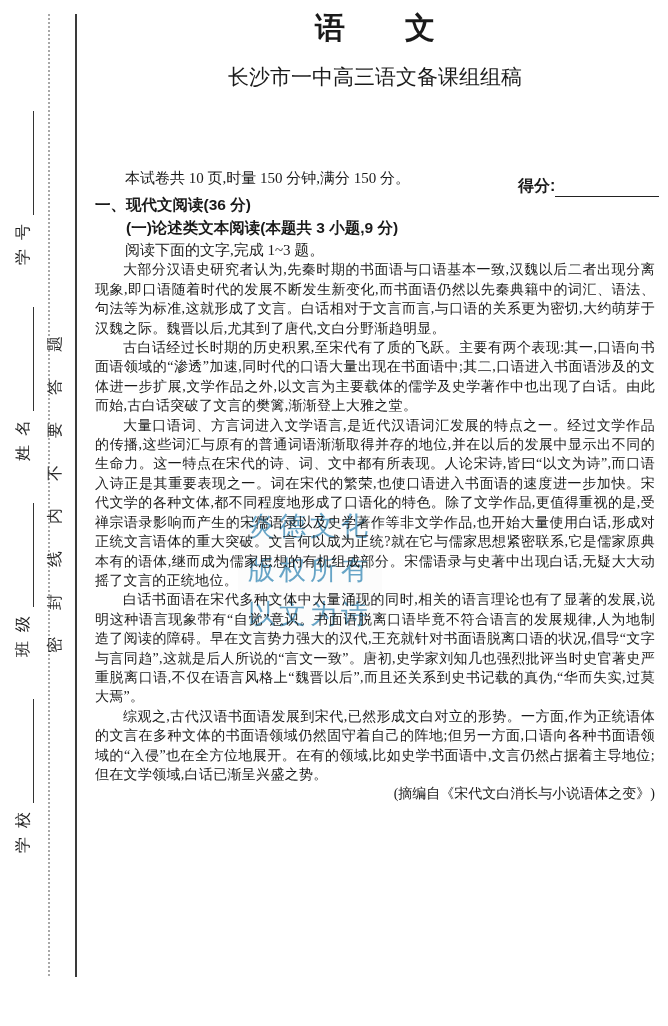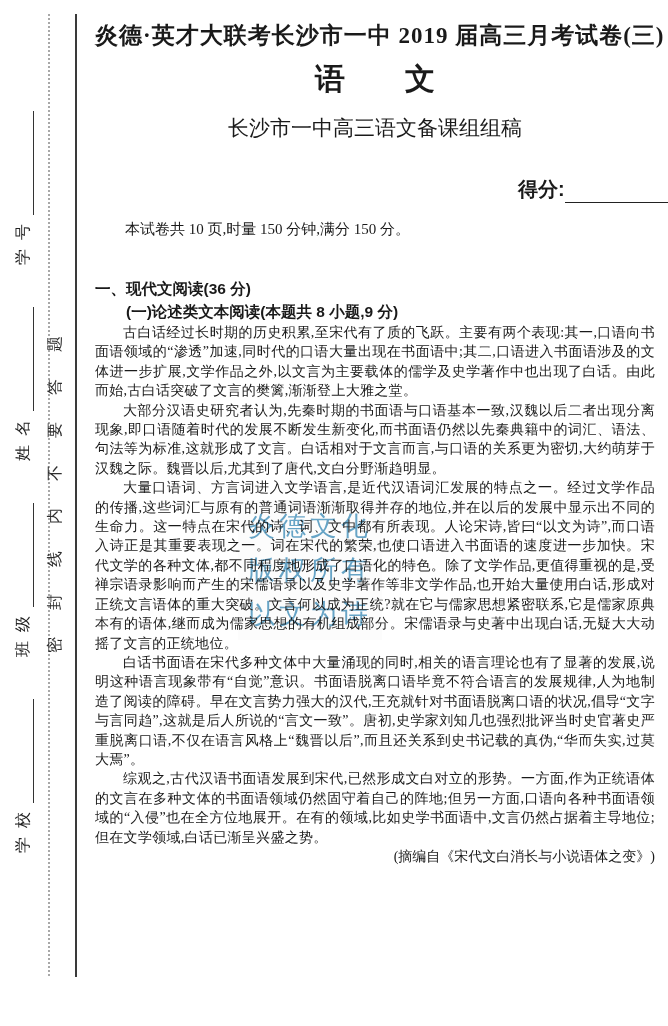--- a/index.html
+++ b/index.html
@@ -31,28 +31,28 @@
   .content{position:absolute;left:95px;top:0;width:560px;z-index:1;}
 
   .h-title{margin-top:20px;text-align:center;font-size:23px;font-weight:bold;
            letter-spacing:1px;white-space:nowrap;}
   .h-subject{margin-top:8px;text-align:center;font-size:30px;font-weight:bold;
              font-family:"Liberation Sans","DejaVu Sans",sans-serif;}
   .h-byline{margin-top:14px;text-align:center;font-size:21px;font-weight:normal;
             font-family:"Liberation Sans","DejaVu Sans",sans-serif;}
 
   .score-row{position:absolute;top:176px;left:423px;white-space:nowrap;}
-  .score-label{font-size:20px;font-weight:bold;
+  .score-label{font-size:16px;font-weight:bold;
                font-family:"Liberation Sans","DejaVu Sans",sans-serif;}
   .score-blank{display:inline-block;width:104px;height:18px;border-bottom:1.5px solid #222;
                vertical-align:bottom;}
 
   .exam-info{margin-top:78px;font-size:15px;text-indent:2em;font-family:Liberation Serif, serif;}
 
-  .sec1{margin-top:40px;font-size:15.5px;font-weight:bold;
+  .sec1{margin-top:7px;font-size:15.5px;font-weight:bold;
         font-family:"Liberation Sans","DejaVu Sans",sans-serif;}
   .sec2{margin-top:2px;font-size:15.5px;font-weight:bold;text-indent:2em;
         font-family:"Liberation Sans","DejaVu Sans",sans-serif;}
   .instr{margin-top:2px;font-size:15px;text-indent:2em;line-height:19.4px;}
 
   .para{font-size:14px;line-height:19.4px;text-align:justify;text-indent:2em;
         letter-spacing:.3px;}
   .attribution{font-size:14px;line-height:19.4px;text-align:right;}
 
   .footer{position:absolute;left:95px;top:988px;width:560px;text-align:center;
@@ -87,35 +87,35 @@
       </span>
     <span class="field">
         <span class="flabel">学号</span>
         <span class="fblank"></span>
       </span>
   </div>
 
   <div class="seal-text">密封线内不要答题</div>
 
   <div class="content">
-    <div class="h-title">炎德·英才大联考长沙市一中 2019 届高三月考试卷(三)</div>
     <div class="h-subject">语　　文</div>
     <div class="h-byline">长沙市一中高三语文备课组组稿</div>
 
     <div class="score-row">
       <span class="score-label">得分:</span><span class="score-blank"></span>
     </div>
 
     <div class="exam-info">本试卷共 10 页,时量 150 分钟,满分 150 分。</div>
 
     <div class="sec1">一、现代文阅读(36 分)</div>
-    <div class="sec2">(一)论述类文本阅读(本题共 8 小题,9 分)</div>
+    <div class="sec2">(一)论述类文本阅读(本题共 3 小题,9 分)</div>
+    <div class="instr">阅读下面的文字,完成 1~3 题。</div>
 
+    <div class="para">大部分汉语史研究者认为,先秦时期的书面语与口语基本一致,汉魏以后二者出现分离现象,即口语随着时代的发展不断发生新变化,而书面语仍然以先秦典籍中的词汇、语法、句法等为标准,这就形成了文言。白话相对于文言而言,与口语的关系更为密切,大约萌芽于汉魏之际。魏晋以后,尤其到了唐代,文白分野渐趋明显。</div>
     <div class="para">古白话经过长时期的历史积累,至宋代有了质的飞跃。主要有两个表现:其一,口语向书面语领域的“渗透”加速,同时代的口语大量出现在书面语中;其二,口语进入书面语涉及的文体进一步扩展,文学作品之外,以文言为主要载体的儒学及史学著作中也出现了白话。由此而始,古白话突破了文言的樊篱,渐渐登上大雅之堂。</div>
-    <div class="para">大部分汉语史研究者认为,先秦时期的书面语与口语基本一致,汉魏以后二者出现分离现象,即口语随着时代的发展不断发生新变化,而书面语仍然以先秦典籍中的词汇、语法、句法等为标准,这就形成了文言。白话相对于文言而言,与口语的关系更为密切,大约萌芽于汉魏之际。魏晋以后,尤其到了唐代,文白分野渐趋明显。</div>
     <div class="para">大量口语词、方言词进入文学语言,是近代汉语词汇发展的特点之一。经过文学作品的传播,这些词汇与原有的普通词语渐渐取得并存的地位,并在以后的发展中显示出不同的生命力。这一特点在宋代的诗、词、文中都有所表现。人论宋诗,皆曰“以文为诗”,而口语入诗正是其重要表现之一。词在宋代的繁荣,也使口语进入书面语的速度进一步加快。宋代文学的各种文体,都不同程度地形成了口语化的特色。除了文学作品,更值得重视的是,受禅宗语录影响而产生的宋儒语录以及史学著作等非文学作品,也开始大量使用白话,形成对正统文言语体的重大突破。文言何以成为正统?就在它与儒家思想紧密联系,它是儒家原典本有的语体,继而成为儒家思想的有机组成部分。宋儒语录与史著中出现白话,无疑大大动摇了文言的正统地位。</div>
     <div class="para">白话书面语在宋代多种文体中大量涌现的同时,相关的语言理论也有了显著的发展,说明这种语言现象带有“自觉”意识。书面语脱离口语毕竟不符合语言的发展规律,人为地制造了阅读的障碍。早在文言势力强大的汉代,王充就针对书面语脱离口语的状况,倡导“文字与言同趋”,这就是后人所说的“言文一致”。唐初,史学家刘知几也强烈批评当时史官著史严重脱离口语,不仅在语言风格上“魏晋以后”,而且还关系到史书记载的真伪,“华而失实,过莫大焉”。</div>
     <div class="para">综观之,古代汉语书面语发展到宋代,已然形成文白对立的形势。一方面,作为正统语体的文言在多种文体的书面语领域仍然固守着自己的阵地;但另一方面,口语向各种书面语领域的“入侵”也在全方位地展开。在有的领域,比如史学书面语中,文言仍然占据着主导地位;但在文学领域,白话已渐呈兴盛之势。</div>
     <div class="attribution">(摘编自《宋代文白消长与小说语体之变》)</div>
   </div>
 
 
 </div>
 
 </body></html>

